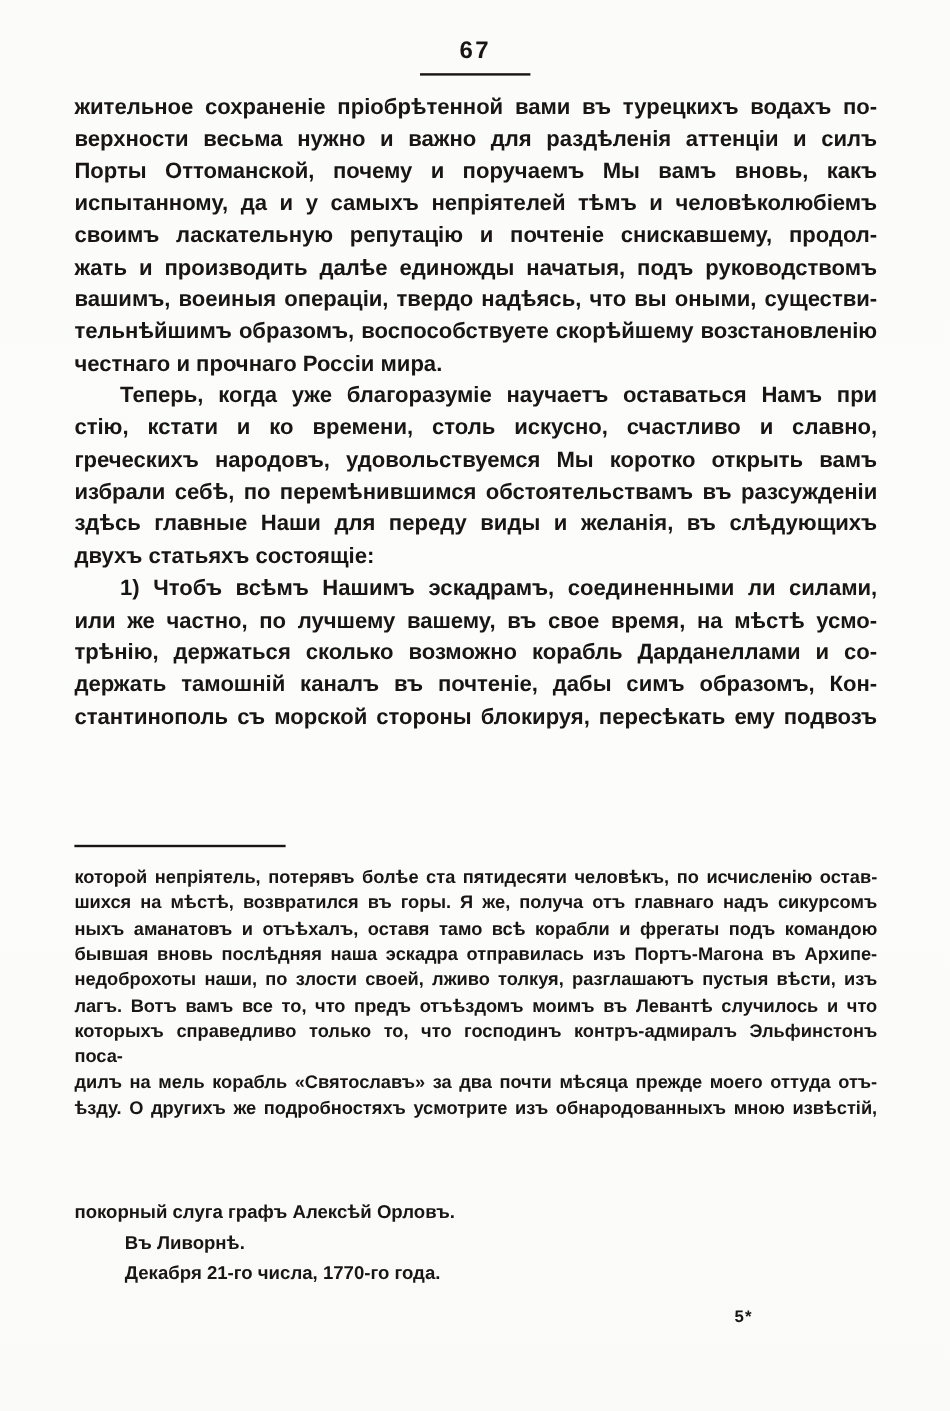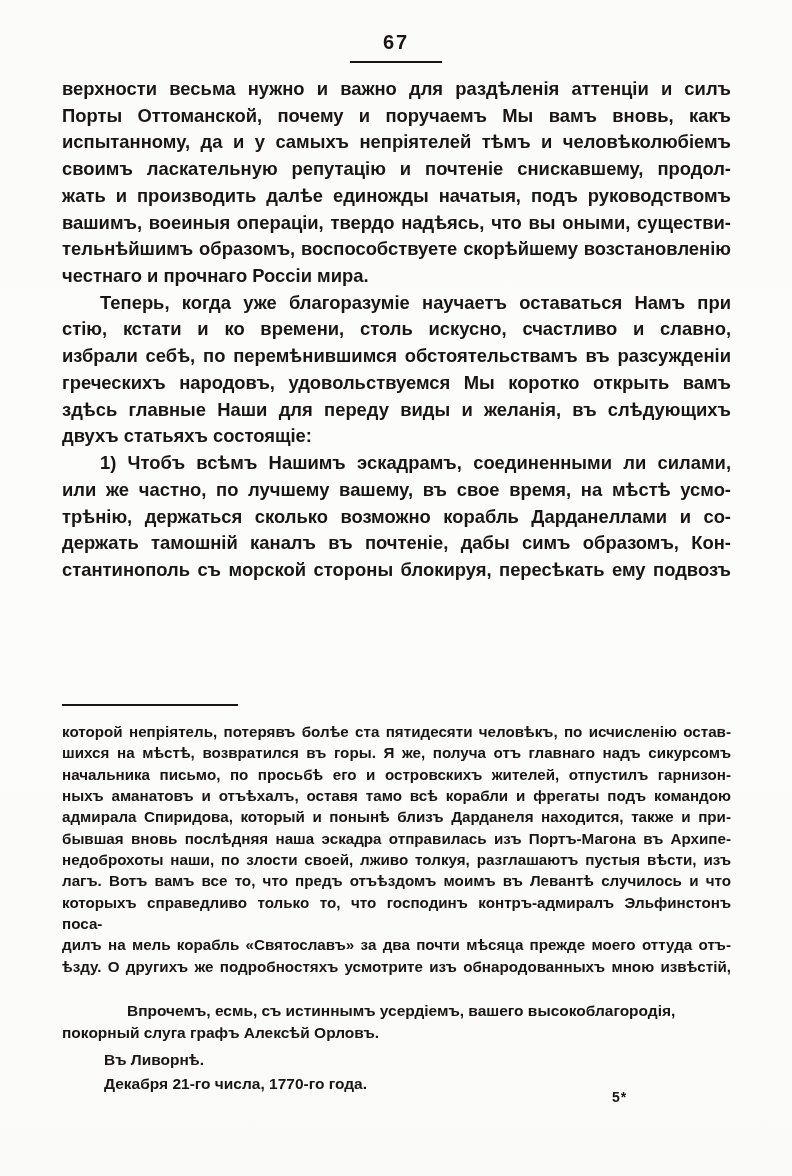--- a/index.html
+++ b/index.html
@@ -90,59 +90,57 @@
 </style>
 </head>
 <body>
 
 <div class="page" style="--ink: #181512; background-color: rgb(251, 251, 250);">
 
   <div class="pagenum">67</div>
   <div class="pagenum-rule"></div>
 
   <div class="main">
+      <div class="line">жительное сохраненіе пріобрѣтенной вами въ турецкихъ водахъ по-</div>
       <div class="line">верхности весьма нужно и важно для раздѣленія аттенціи и силъ</div>
       <div class="line">Порты Оттоманской, почему и поручаемъ Мы вамъ вновь, какъ</div>
       <div class="line">испытанному, да и у самыхъ непріятелей тѣмъ и человѣколюбіемъ</div>
       <div class="line">своимъ ласкательную репутацію и почтеніе снискавшему, продол-</div>
       <div class="line">жать и производить далѣе единожды начатыя, подъ руководствомъ</div>
       <div class="line">вашимъ, воеиныя операціи, твердо надѣясь, что вы оными, существи-</div>
       <div class="line">тельнѣйшимъ образомъ, воспособствуете скорѣйшему возстановленію</div>
       <div class="line last">честнаго и прочнаго Россіи мира.</div>
       <div class="line ind">Теперь, когда уже благоразуміе научаетъ оставаться Намъ при</div>
       <div class="line">стію, кстати и ко времени, столь искусно, счастливо и славно,</div>
+      <div class="line">греческихъ народовъ, удовольствуемся Мы коротко открыть вамъ</div>
       <div class="line">избрали себѣ, по перемѣнившимся обстоятельствамъ въ разсужденіи</div>
-      <div class="line">греческихъ народовъ, удовольствуемся Мы коротко открыть вамъ</div>
       <div class="line">здѣсь главные Наши для переду виды и желанія, въ слѣдующихъ</div>
       <div class="line last">двухъ статьяхъ состоящіе:</div>
       <div class="line ind">1) Чтобъ всѣмъ Нашимъ эскадрамъ, соединенными ли силами,</div>
       <div class="line">или же частно, по лучшему вашему, въ свое время, на мѣстѣ усмо-</div>
       <div class="line">трѣнію, держаться сколько возможно корабль Дарданеллами и со-</div>
       <div class="line">держать тамошній каналъ въ почтеніе, дабы симъ образомъ, Кон-</div>
       <div class="line">стантинополь съ морской стороны блокируя, пересѣкать ему подвозъ</div>
     </div>
 
   <div class="fnrule"></div>
 
   <div class="footnote">
       <div class="line">которой непріятель, потерявъ болѣе ста пятидесяти человѣкъ, по исчисленію остав-</div>
       <div class="line">шихся на мѣстѣ, возвратился въ горы. Я же, получа отъ главнаго надъ сикурсомъ</div>
-      <div class="line">начальника письмо, по просьбѣ его и островскихъ жителей, отпустилъ гарнизон-</div>
       <div class="line">ныхъ аманатовъ и отъѣхалъ, оставя тамо всѣ корабли и фрегаты подъ командою</div>
-      <div class="line">адмирала Спиридова, который и понынѣ близъ Дарданеля находится, также и при-</div>
       <div class="line">бывшая вновь послѣдняя наша эскадра отправилась изъ Портъ-Магона въ Архипе-</div>
       <div class="line">недоброхоты наши, по злости своей, лживо толкуя, разглашаютъ пустыя вѣсти, изъ</div>
       <div class="line">лагъ. Вотъ вамъ все то, что предъ отъѣздомъ моимъ въ Левантѣ случилось и что</div>
       <div class="line">которыхъ справедливо только то, что господинъ контръ-адмиралъ Эльфинстонъ поса-</div>
       <div class="line">дилъ на мель корабль «Святославъ» за два почти мѣсяца прежде моего оттуда отъ-</div>
       <div class="line">ѣзду. О другихъ же подробностяхъ усмотрите изъ обнародованныхъ мною извѣстій,</div>
     </div>
 
   <div class="closing">
-    <div class="c1">Впрочемъ, есмь, съ истиннымъ усердіемъ, вашего высокоблагородія,</div>
     <div class="c2">покорный слуга графъ Алексѣй Орловъ.</div>
     <div class="c3">Въ Ливорнѣ.</div>
     <div class="c4">Декабря 21-го числа, 1770-го года.</div>
   </div>
 
   <div class="sigmark">5*</div>
 
 </div>
 
 </body></html>

